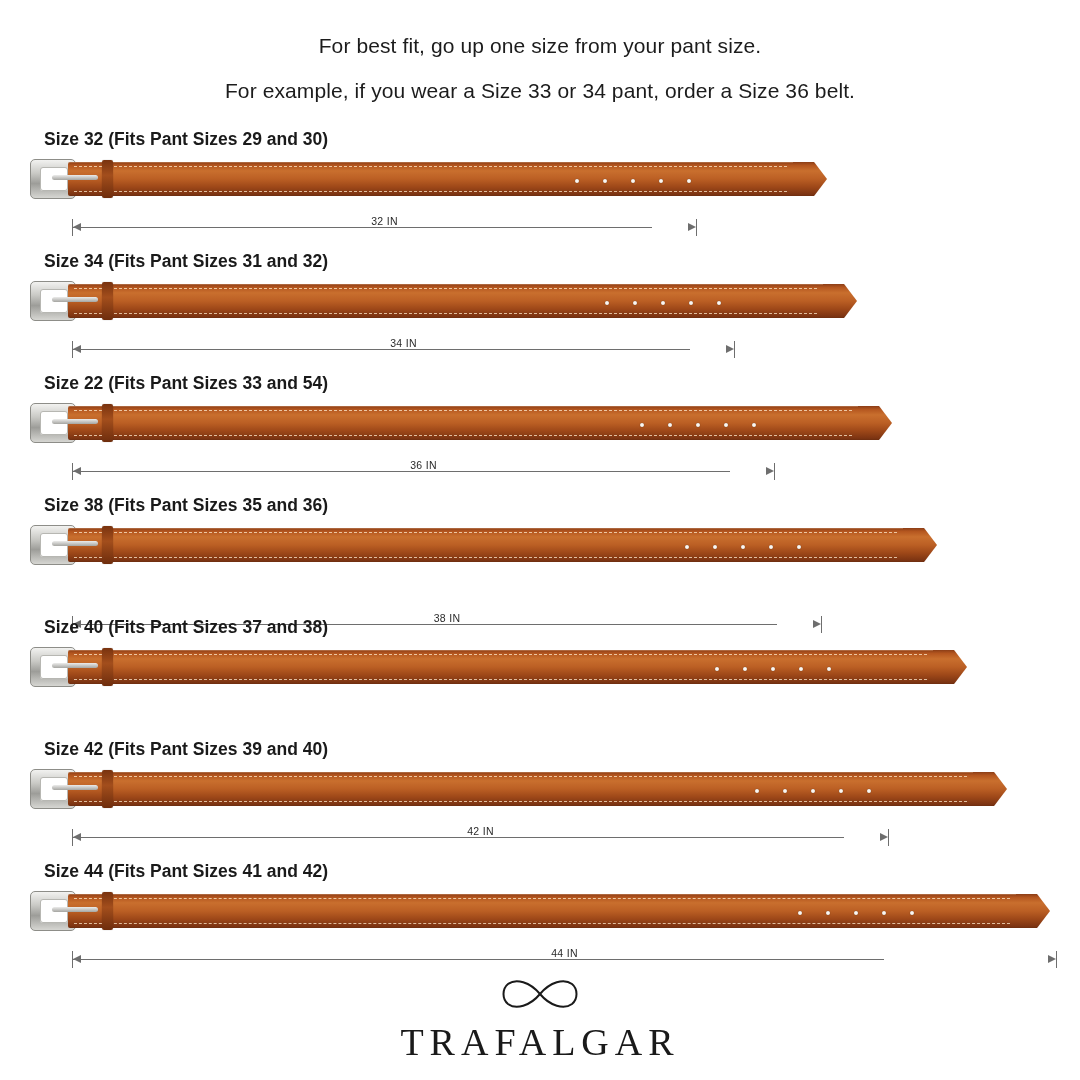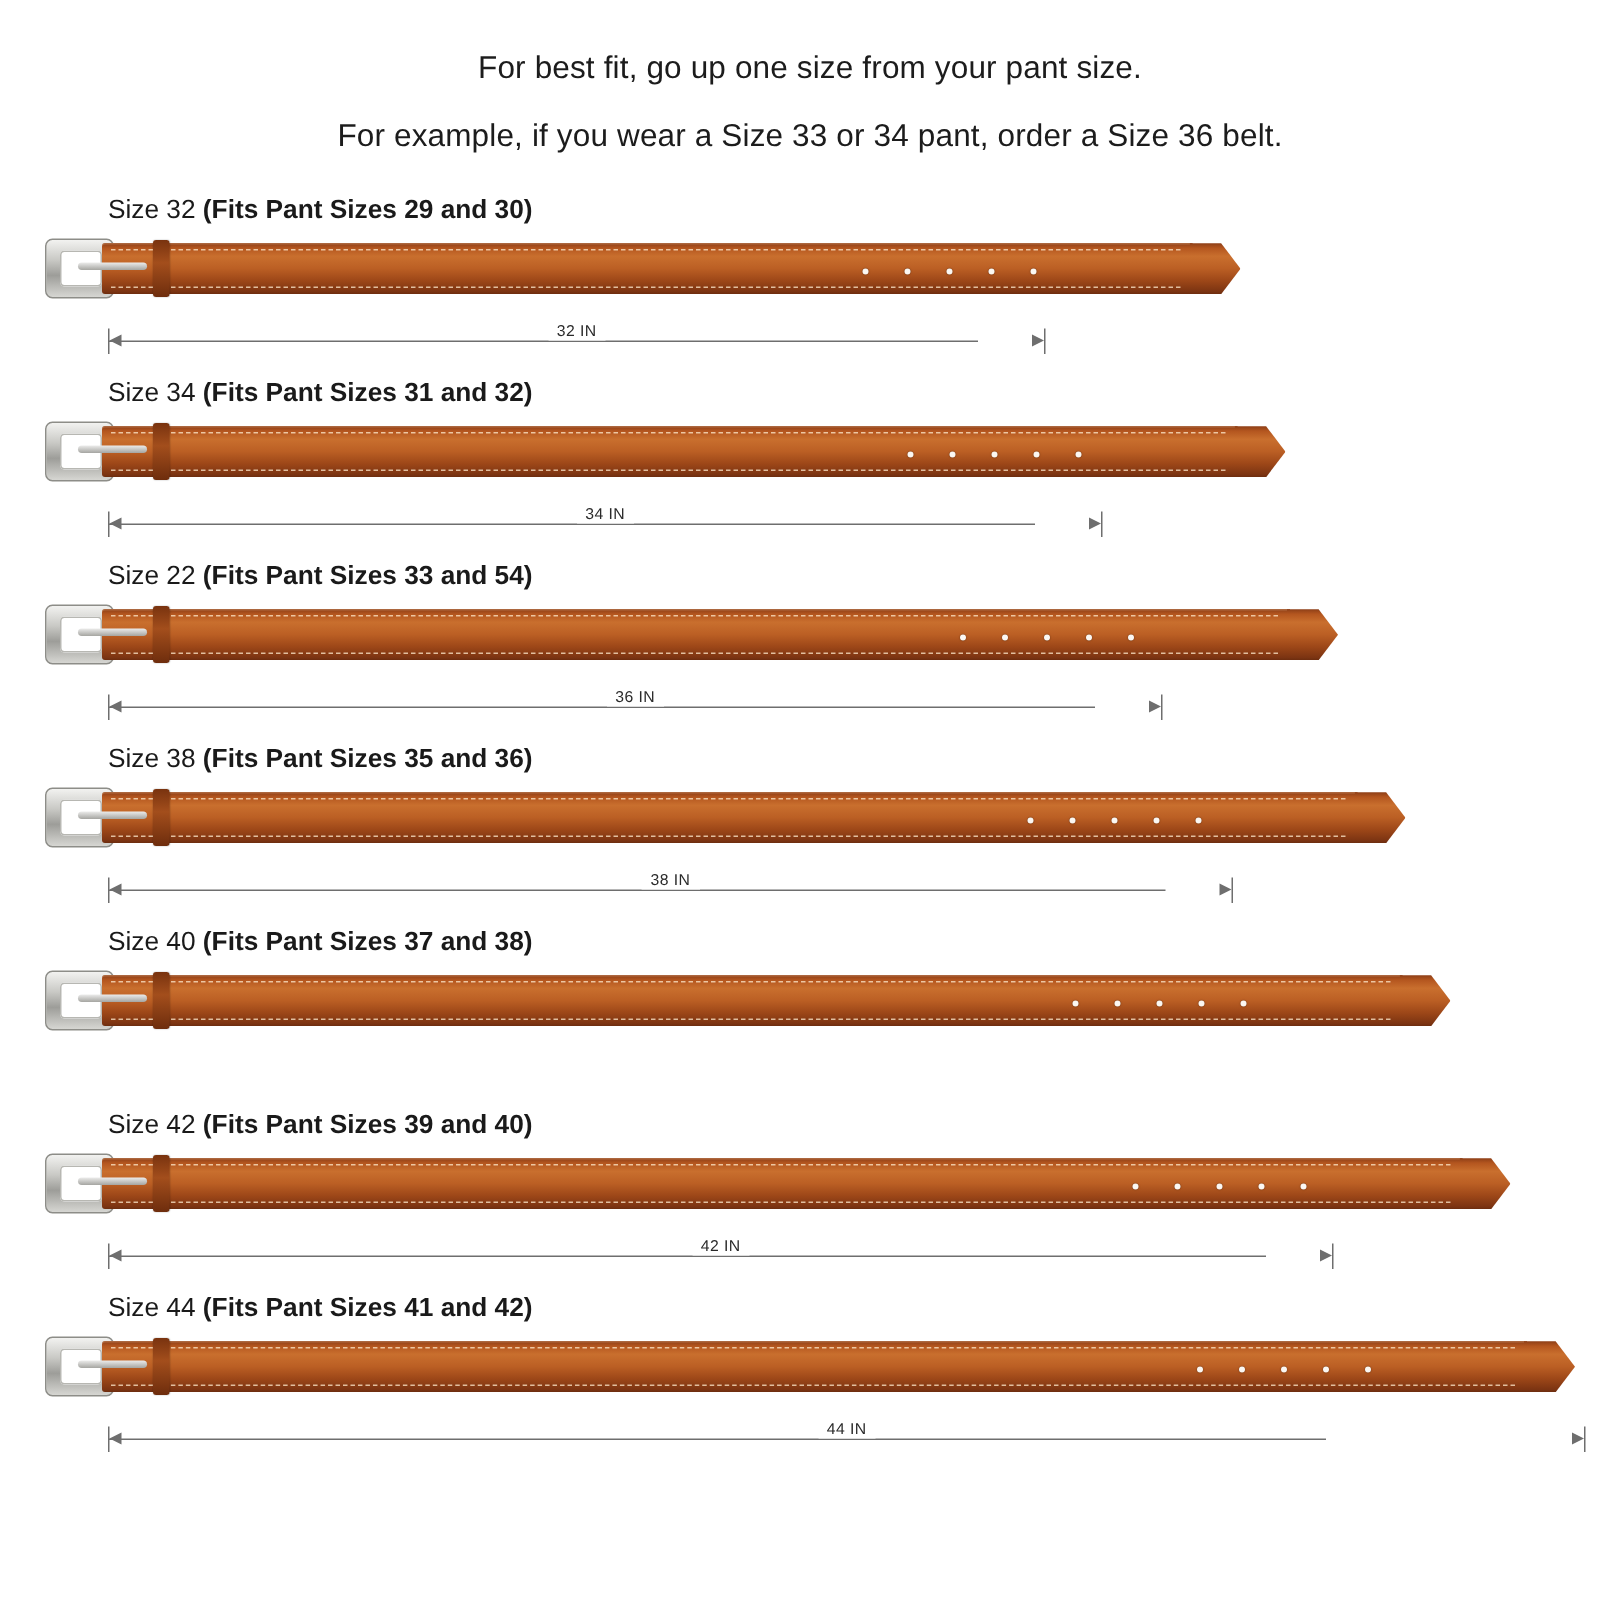--- a/index.html
+++ b/index.html
@@ -45,22 +45,21 @@
   }
   .row-label {
     position: absolute;
     left: 44px;
     top: 0;
     font-size: 17.5px;
     color: #1a1a1a;
     white-space: nowrap;
   }
   .row-label .size {
-    font-weight: normal;
-    margin-left: 28px;
+    font-weight: bold;
   }
   .row-label .fits {
     font-weight: bold;
   }
 
   
   .belt-wrap {
     position: absolute;
     left: 30px;
     top: 26px;
@@ -339,21 +338,21 @@
             <div class="stitch-bottom" style="width: 823px;"></div>
           </div>
           <div class="tip" style="left: 873px;"></div>
           <div class="keeper" style="left: 72px;"></div>
           <div class="hole" style="left: 655px;"></div>
           <div class="hole" style="left: 683px;"></div>
           <div class="hole" style="left: 711px;"></div>
           <div class="hole" style="left: 739px;"></div>
           <div class="hole" style="left: 767px;"></div>
         </div>
-        <div class="dim" style="width: 705px;">
+        <div class="dim" style="width: 705px; margin-top: 31px;">
           <div class="bar" style="width: 705px;"></div>
           <div class="cap left"></div>
           <div class="arrow left"></div>
           <div class="cap right"></div>
           <div class="arrow right"></div>
           <div class="dim-text">38 IN</div>
         </div>
       </div>
       <div class="belt-row">
         <div class="row-label"><span class="size">Size 40</span><span class="fits"> (Fits Pant Sizes 37 and 38)</span></div>
@@ -420,14 +419,23 @@
           <div class="bar" style="width: 812px;"></div>
           <div class="cap left"></div>
           <div class="arrow left"></div>
           <div class="cap right"></div>
           <div class="arrow right"></div>
           <div class="dim-text">44 IN</div>
         </div>
       </div>
     </div>
 
+  <div class="footer">
+    <div class="bowtie">
+      <svg viewBox="0 0 80 40" width="80" height="40" aria-hidden="true">
+        <path d="M40 20 C30 8, 16 4, 8 10 C2 15, 2 25, 8 30 C16 36, 30 32, 40 20 Z" fill="none" stroke="#1a1a1a" stroke-width="2"></path>
+        <path d="M40 20 C50 8, 64 4, 72 10 C78 15, 78 25, 72 30 C64 36, 50 32, 40 20 Z" fill="none" stroke="#1a1a1a" stroke-width="2"></path>
+      </svg>
+    </div>
+    <div class="brand">TRAFALGAR</div>
+  </div>
 
 </div>
 
 </body></html>

